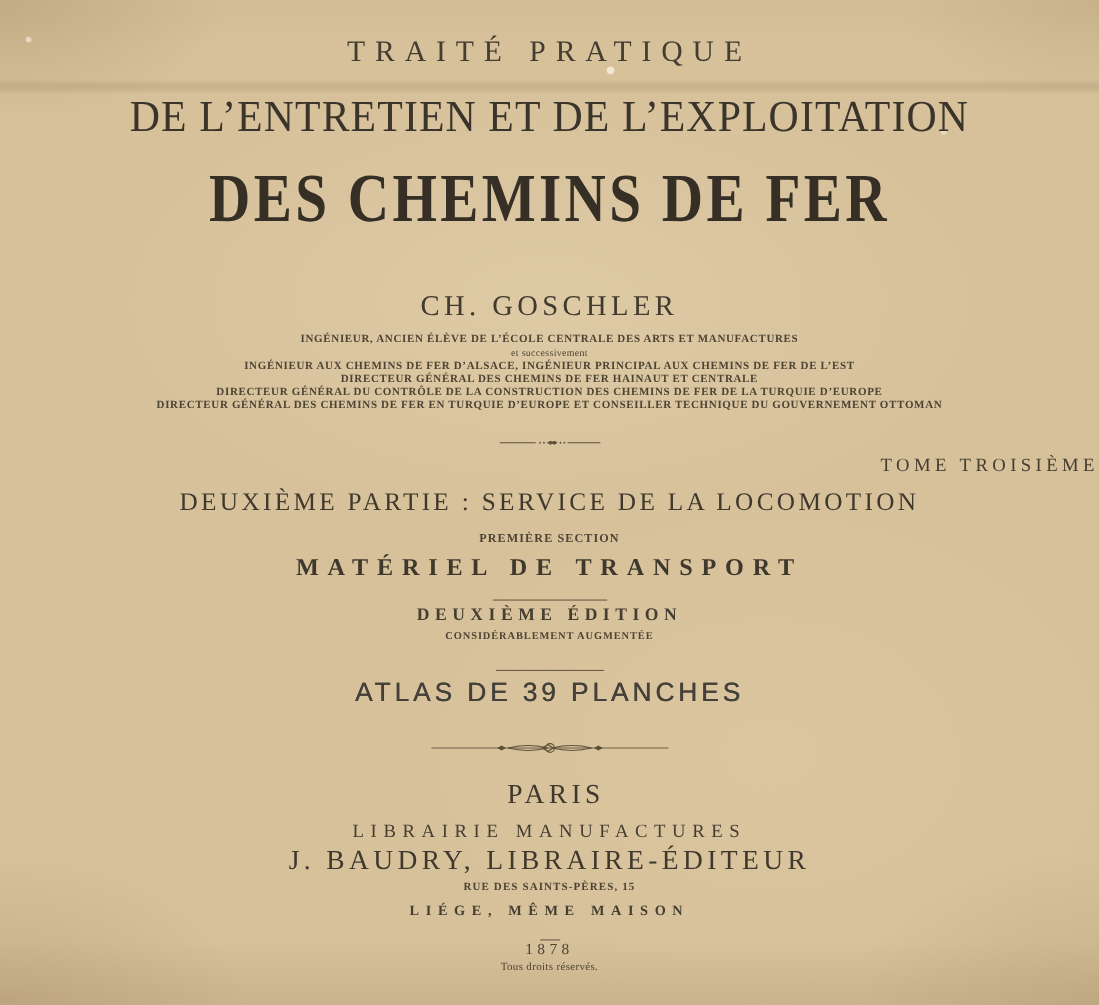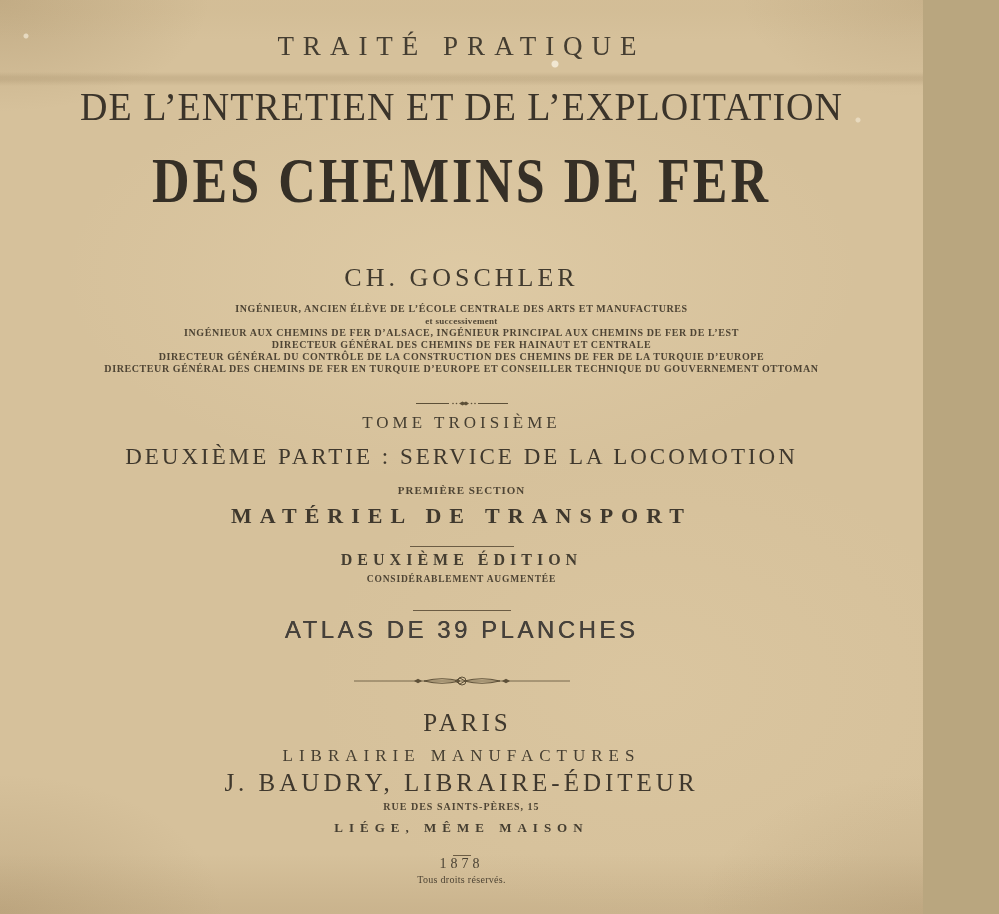--- a/index.html
+++ b/index.html
@@ -3,21 +3,21 @@
 <meta charset="utf-8">
 <style>
   html,body{margin:0;padding:0;}
   body{
     width:999px;height:914px;
     font-family:"Liberation Serif","DejaVu Serif",serif;
     background:#b9a67f;
     overflow:hidden;
   }
   #page{
-    position:relative;width:923px;height:914px;
+    position:relative;width:999px;height:914px;
     background:
       
       radial-gradient(circle 5px at 555px 64px, rgba(246,238,220,.85) 0 3px, transparent 4px),
       radial-gradient(circle 4px at 26px 36px, rgba(243,234,214,.7) 0 2px, transparent 3px),
       radial-gradient(circle 3px at 858px 120px, rgba(243,234,214,.6) 0 2px, transparent 3px),
       
       linear-gradient(180deg, transparent 72px, rgba(118,94,58,.14) 77px, rgba(118,94,58,.14) 80px, transparent 86px),
       
       linear-gradient(180deg, rgba(190,165,120,.12) 0 12px, transparent 40px),
       linear-gradient(0deg, rgba(150,122,82,.18) 0 6px, transparent 60px),
@@ -31,24 +31,24 @@
       radial-gradient(ellipse 420px 300px at 70% 75%, rgba(230,210,172,.25), transparent 80%),
       #d6c19b;
     color:#3e382e;
   }
   .line{position:absolute;left:0;right:0;text-align:center;white-space:nowrap;}
   .t1{top:31px;font-size:27px;letter-spacing:9px;color:#443d31;}
   .t2{top:84px;font-size:38px;letter-spacing:1px;color:#3b342a;transform:scaleY(1.06);}
   .t3{top:146px;font-size:52px;font-weight:700;letter-spacing:3px;color:#352f26;transform:scaleY(1.2);transform-origin:top;}
   .author{top:263px;font-size:26px;letter-spacing:4px;color:#413a2e;}
   .cred{font-size:10px;font-weight:700;letter-spacing:.6px;color:#4e4434;}
-  .c0{top:303px;} .c1{top:316px;font-size:9px;font-weight:700;letter-spacing:.3px;}
+  .c0{top:303px;} .c1{top:316px;font-size:9px;font-weight:400;letter-spacing:.3px;}
   .c2{top:327px;} .c3{top:339px;} .c4{top:351px;} .c5{top:363px;}
   .orn1{top:393px;}
-  .tome{top:413px;font-size:17px;letter-spacing:4px;color:#453e31;}
+  .tome{top:413px;font-size:17px;letter-spacing:4px;color:#453e31;text-align:right;}
   .partie{top:444px;font-size:23px;letter-spacing:3px;color:#3f382d;}
   .psection{top:484px;font-size:11px;font-weight:700;letter-spacing:1px;color:#4e4434;}
   .materiel{top:503px;font-size:22px;font-weight:700;letter-spacing:8px;color:#3f382d;}
   .rule1{top:536px;} .rule2{top:600px;}
   .ed1{top:551px;font-size:16px;font-weight:700;letter-spacing:5px;color:#453e31;}
   .ed2{top:574px;font-size:9.5px;font-weight:700;letter-spacing:.8px;color:#4e4434;}
   .atlas{top:616px;font-family:"Liberation Sans","DejaVu Sans",sans-serif;
          font-size:24px;letter-spacing:3.5px;color:#45403a;
          text-shadow:.4px 0 0 #45403a;}
   .orn2{top:671px;}

